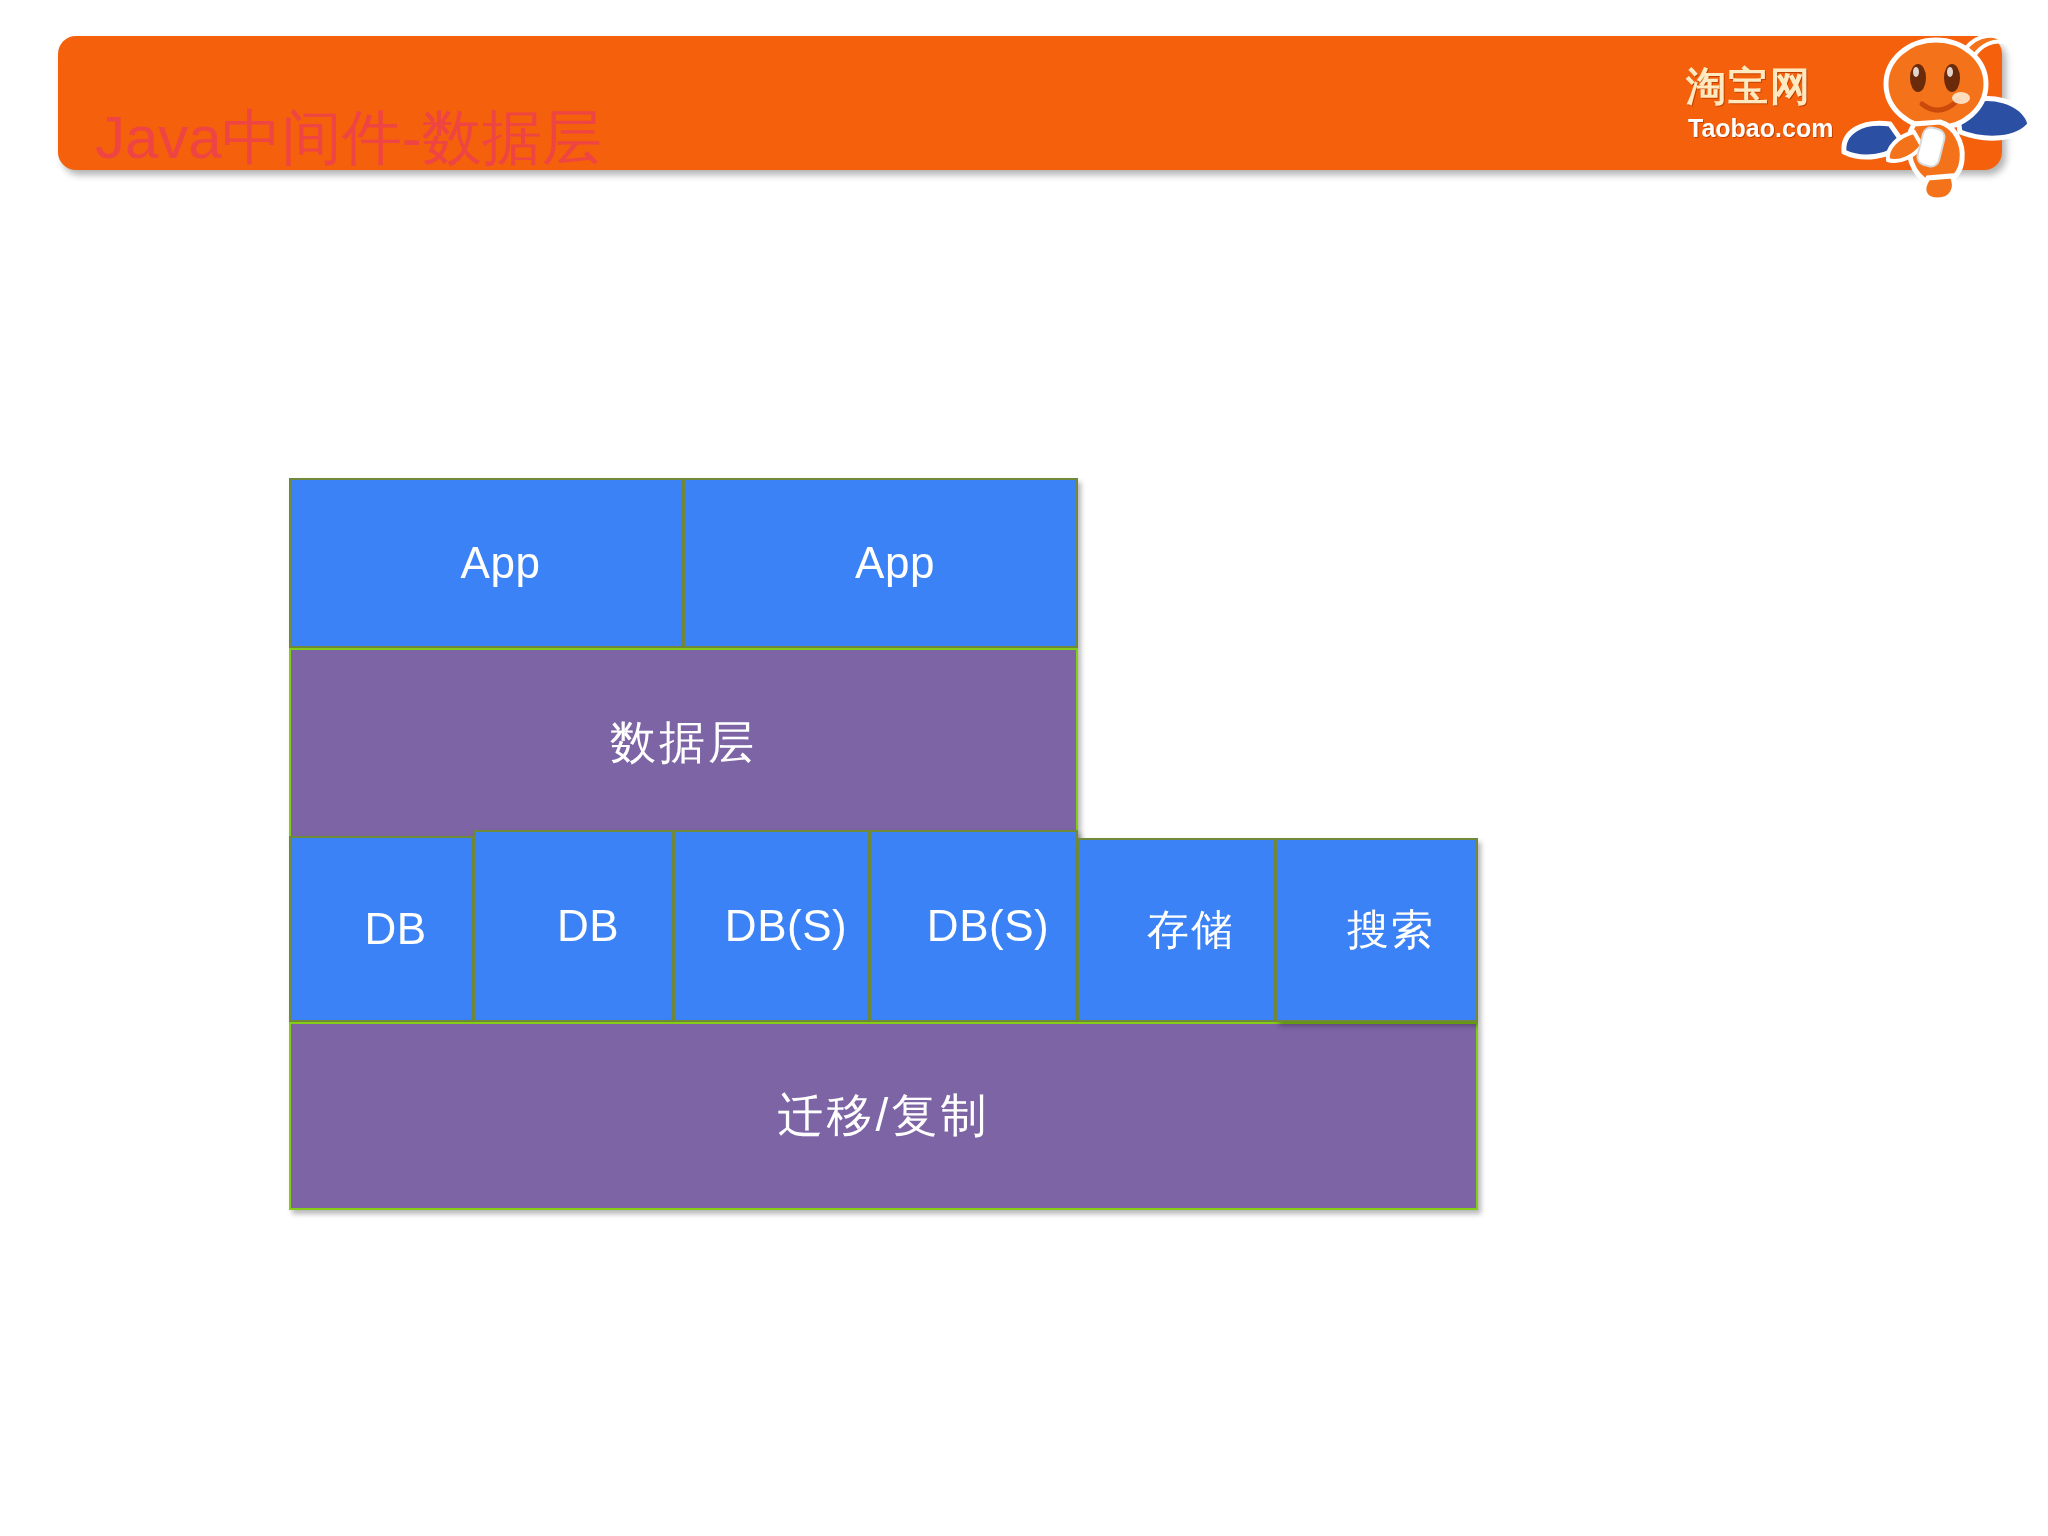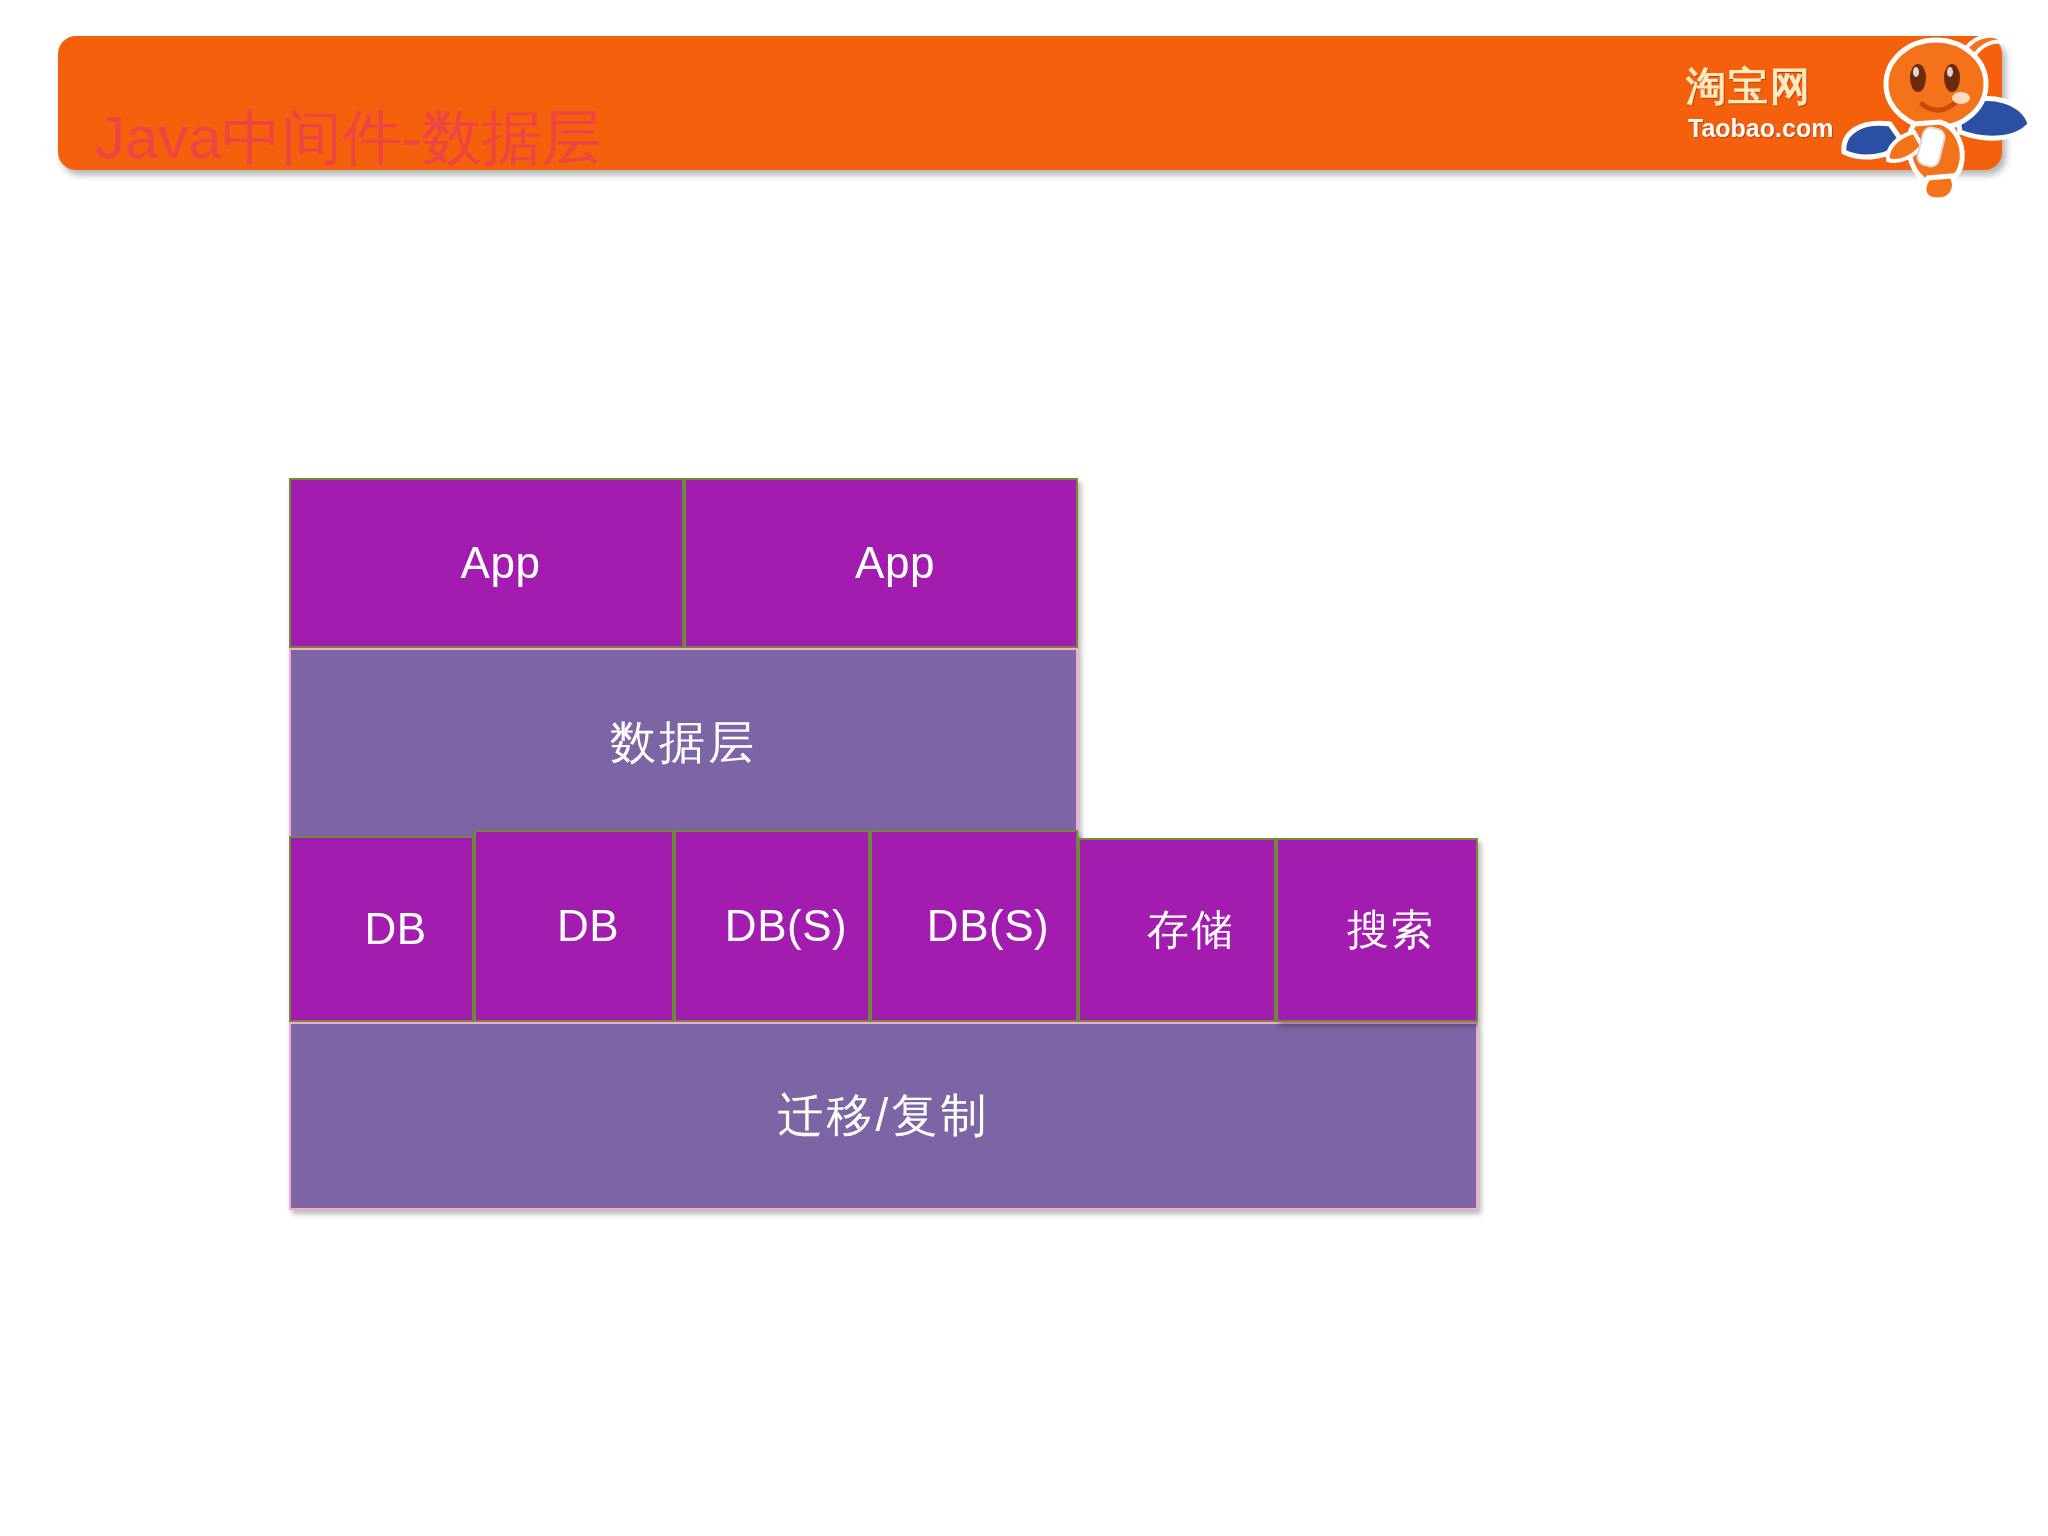--- a/index.html
+++ b/index.html
@@ -84,27 +84,27 @@
   .box {
     position:absolute;
     display:flex;
     align-items:center;
     justify-content:center;
     color:#FFFFFF;
     text-align:center;
     box-shadow:3px 4px 5px rgba(0,0,0,0.28);
   }
   .green {
-    background:#a21caf;
+    background:#3b82f6;
     border:2px solid #71893B;
     padding-left:28px;
   }
   .purple {
     background:#7D64A5;
-    border:2px solid #f9a8d4;
+    border:2px solid #84cc16;
   }
   .lbl-lat { font-size:44px; letter-spacing:0.5px; }
   .lbl-cjk { font-size:42px; letter-spacing:2px; }
   .lbl-cjk-big { font-size:46px; letter-spacing:3px; }
 </style>
 </head>
 <body>
 
 <div id="slide">
 

